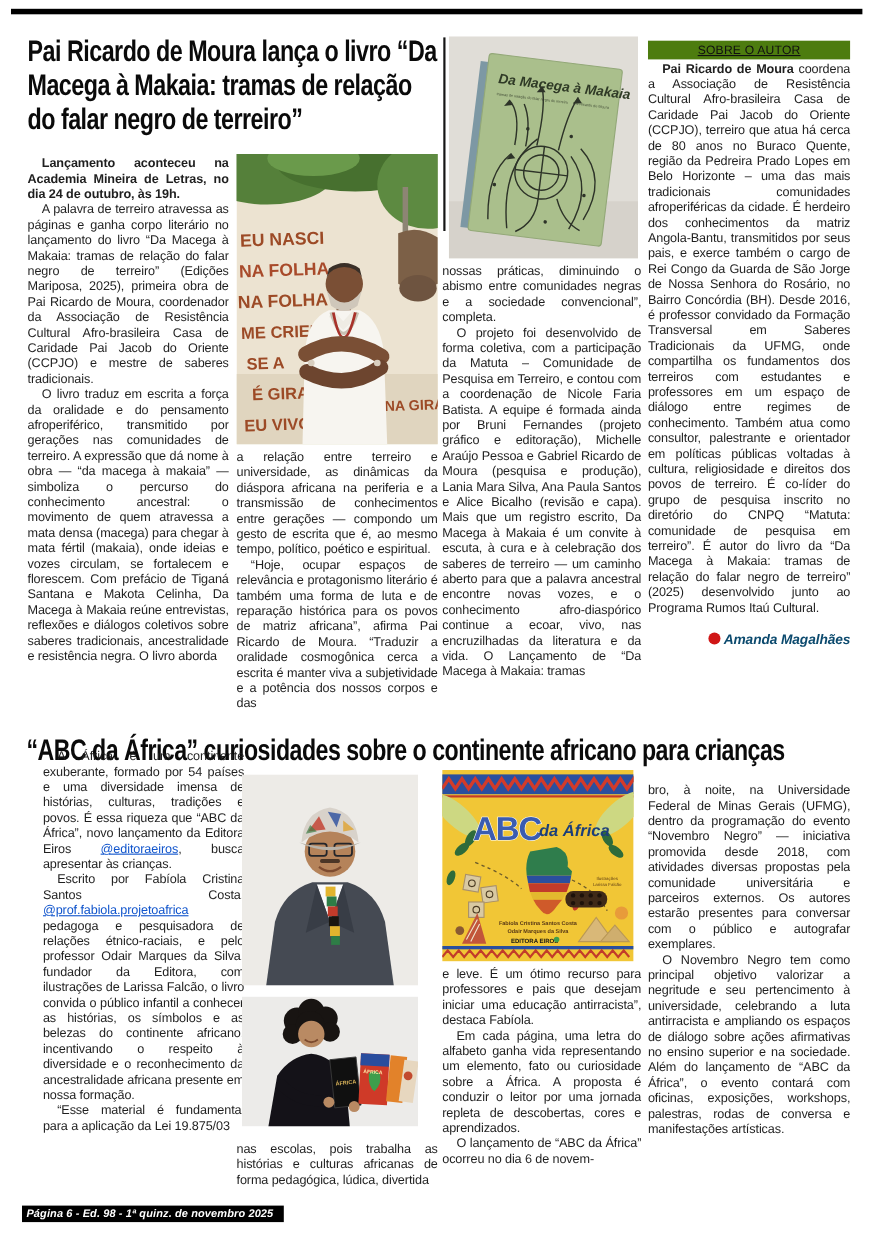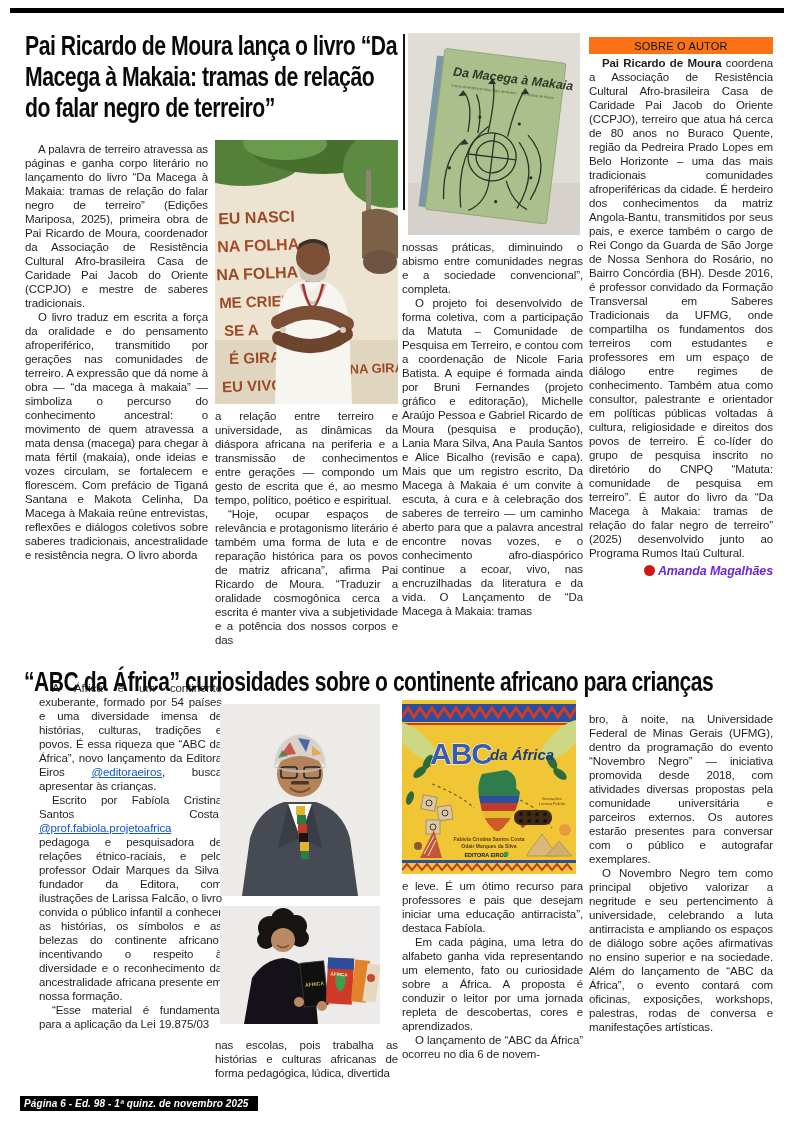--- a/index.html
+++ b/index.html
@@ -10,23 +10,23 @@
   .vrule{background:#161616;}
   .headline{font-weight:700;color:#0a0a0a;letter-spacing:-0.6px;transform-origin:0 0;}
   .h1a{font-size:27px;line-height:31px;width:480px;transform:scaleX(0.785);}
   .h2a{font-size:27px;line-height:30px;width:975px;transform:scaleX(0.78);white-space:nowrap;}
   .col{font-size:11.5px;line-height:14px;text-align:justify;letter-spacing:-0.1px;
        color:#1f1f1f;overflow:hidden;hyphens:auto;}
   .col p{margin:0;}
   .pind{text-indent:13px;}
   .lead{font-weight:700;}
   a.handle{color:#1155cc;text-decoration:underline;cursor:pointer;}
-  .about-bar{background:#f97316;color:#101010;text-align:center;font-size:11px;
-             letter-spacing:0.2px;padding:2px 16px 1px;margin:4px 0 2px;text-indent:0;}
-  .byline{text-align:right;margin-top:4px;font-size:12.5px;font-weight:700;font-style:italic;color:#6d28d9;}
+  .about-bar{background:#4d7c0f;color:#101010;text-align:center;font-size:11px;
+             letter-spacing:0.2px;padding:2px 16px 1px;margin:4px 0 2px;text-indent:0;text-decoration:underline;}
+  .byline{text-align:right;margin-top:14px;font-size:12.5px;font-weight:700;font-style:italic;color:#0c4a6e;}
   .dot{display:inline-block;width:11px;height:11px;border-radius:50%;background:#d01616;
        margin-right:3px;vertical-align:-1px;}
   .footer-bar{background:#000;color:#fff;font-size:10px;font-style:italic;font-weight:700;
               padding:2px 10px 2px 4px;letter-spacing:0.1px;display:inline-block;}
   svg{display:block;}
   svg text{font-family:"Liberation Sans",sans-serif;}
 </style>
 </head>
 <body>
 
@@ -110,20 +110,21 @@
         <path d="M88,144 Q97,190 108,144" stroke="#a8322a" stroke-width="2.5" fill="none"></path>
         <path d="M63,182 Q97,162 132,184" stroke="#7a4f35" stroke-width="14" fill="none" stroke-linecap="round"></path>
         <path d="M64,198 Q100,216 131,194" stroke="#6d452f" stroke-width="14" fill="none" stroke-linecap="round"></path>
         <circle cx="68" cy="190" r="3" fill="#d9cfc0"></circle>
         <circle cx="128" cy="190" r="3" fill="#d9cfc0"></circle>
       </g>
     </svg>
   </div>
 
   <div class="abs col" style="left:25px;top:142px;width:183px;height:518px;">
+    <p class="pind lead">Lançamento aconteceu na Academia Mineira de Letras, no dia 24 de outubro, às 19h.</p>
     <p class="pind">A palavra de terreiro atravessa as páginas e ganha corpo literário no lançamento do livro “Da Macega à Makaia: tramas de relação do falar negro de terreiro” (Edições Mariposa, 2025), primeira obra de Pai Ricardo de Moura, coordenador da Associação de Resistência Cultural Afro-brasileira Casa de Caridade Pai Jacob do Oriente (CCPJO) e mestre de saberes tradicionais.</p>
     <p class="pind">O livro traduz em escrita a força da oralidade e do pensamento afroperiférico, transmitido por gerações nas comunidades de terreiro. A expressão que dá nome à obra — “da macega à makaia” — simboliza o percurso do conhecimento ancestral: o movimento de quem atravessa a mata densa (macega) para chegar à mata fértil (makaia), onde ideias e vozes circulam, se fortalecem e florescem. Com prefácio de Tiganá Santana e Makota Celinha, Da Macega à Makaia reúne entrevistas, reflexões e diálogos coletivos sobre saberes tradicionais, ancestralidade e resistência negra. O livro aborda</p>
   </div>
 
   <div class="abs col" style="left:215px;top:409px;width:183px;height:252px;">
     <p>a relação entre terreiro e universidade, as dinâmicas da diáspora africana na periferia e a transmissão de conhecimentos entre gerações — compondo um gesto de escrita que é, ao mesmo tempo, político, poético e espiritual.</p>
     <p class="pind">“Hoje, ocupar espaços de relevância e protagonismo literário é também uma forma de luta e de reparação histórica para os povos de matriz africana”, afirma Pai Ricardo de Moura. “Traduzir a oralidade cosmogônica cerca a escrita é manter viva a subjetividade e a potência dos nossos corpos e das</p>
   </div>
 
   <div class="abs col" style="left:402px;top:240px;width:181px;height:421px;">

